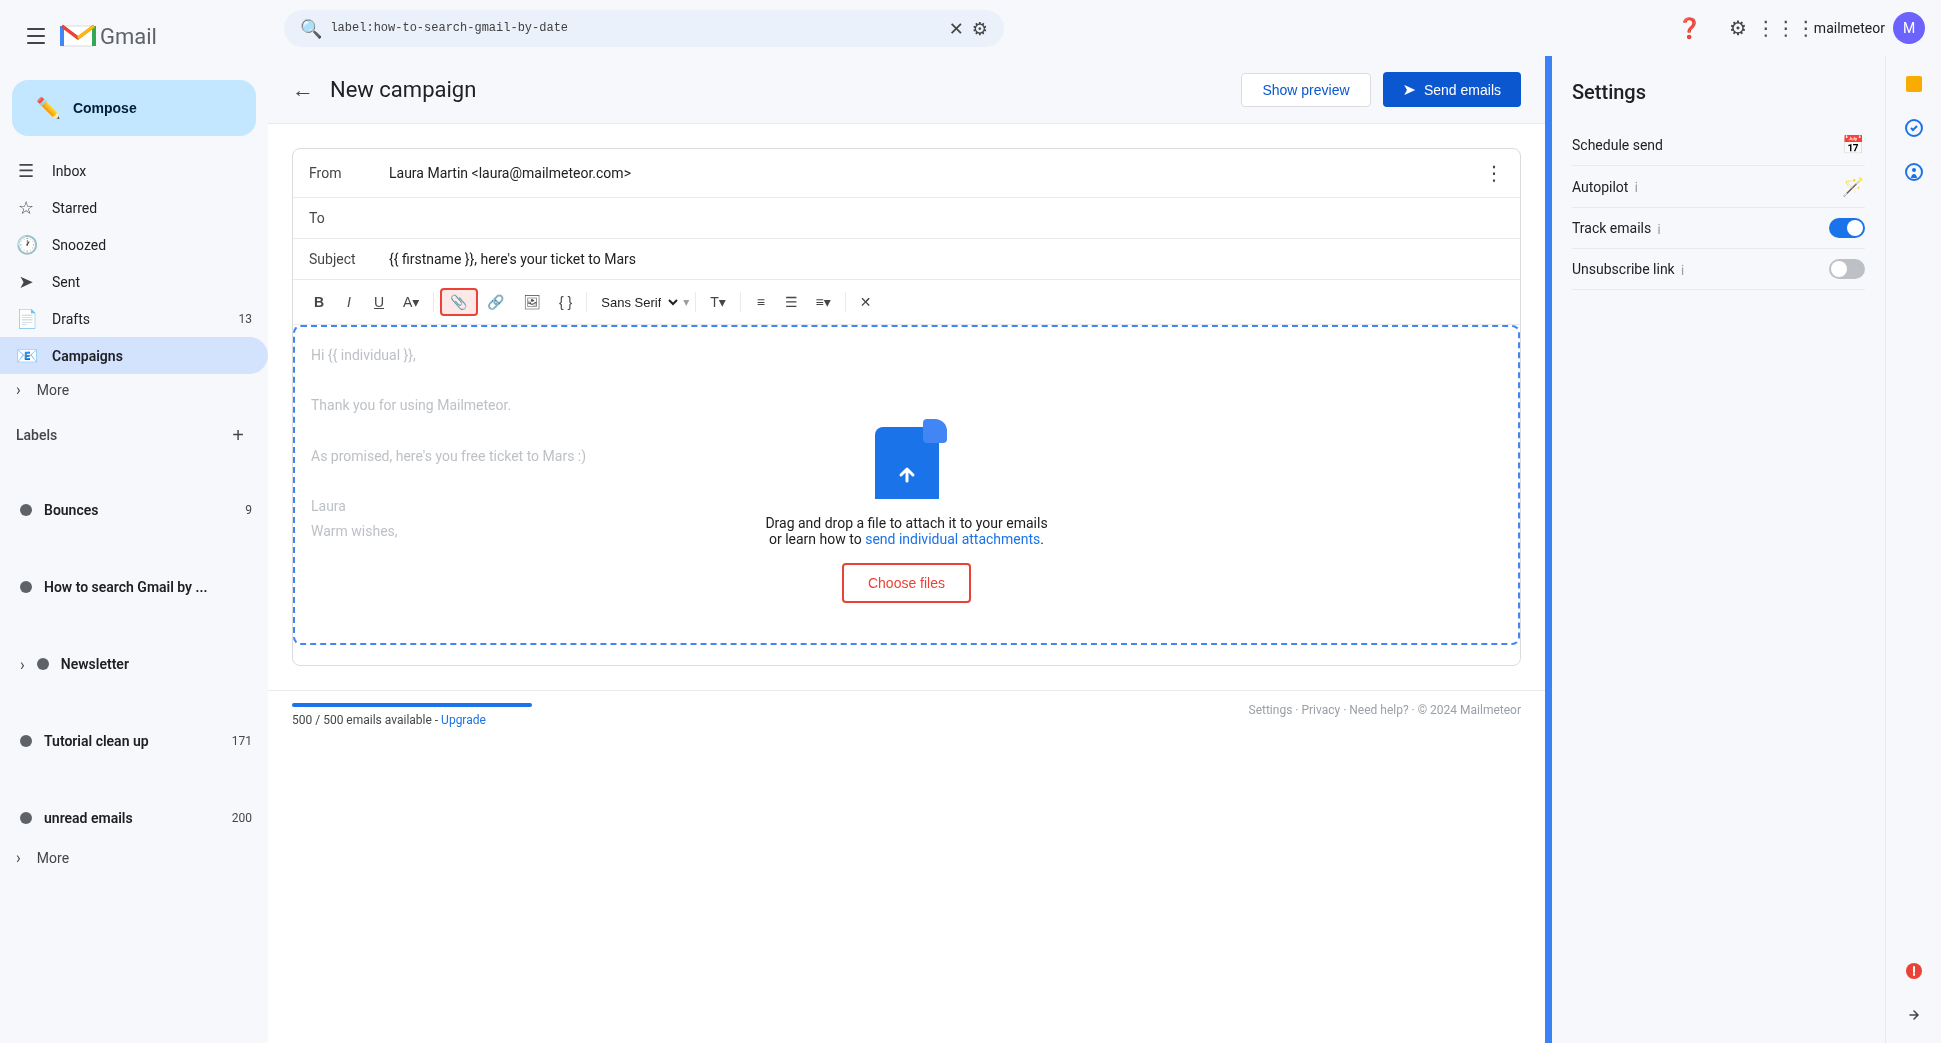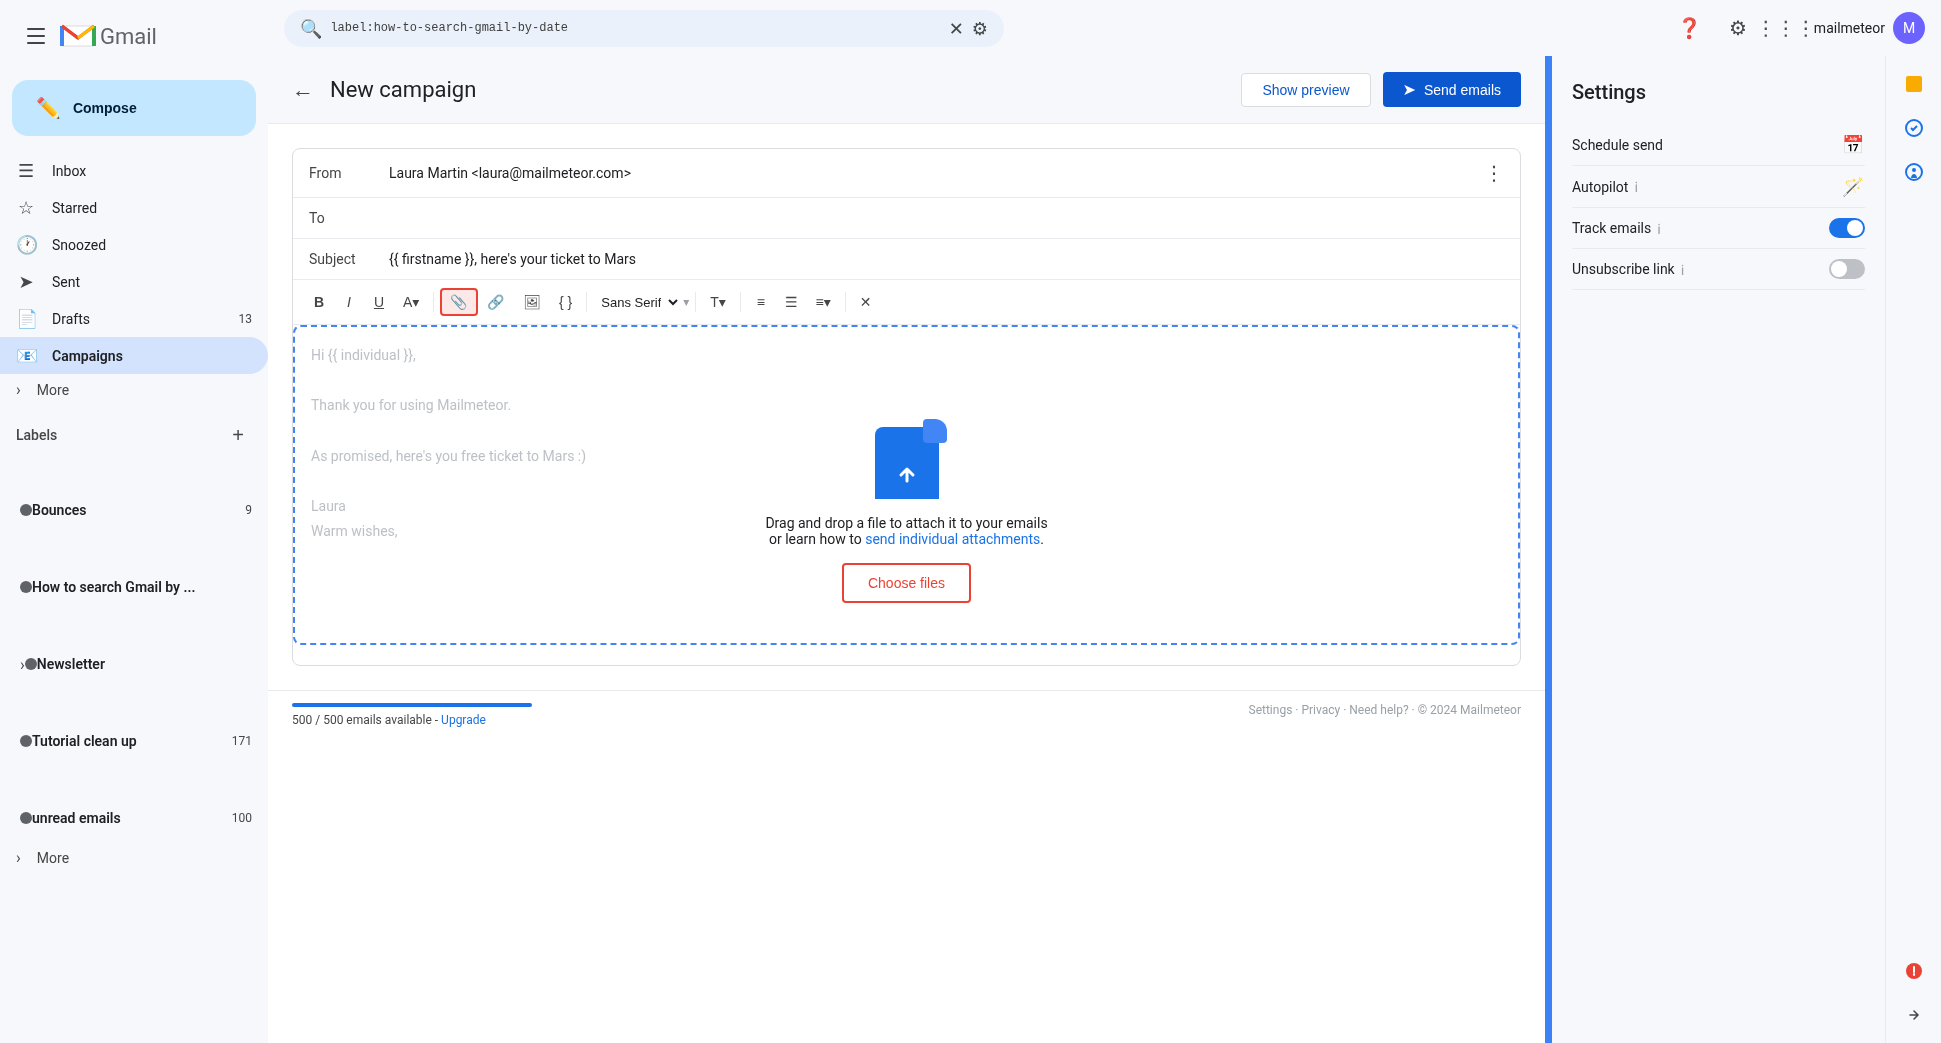--- a/index.html
+++ b/index.html
@@ -19,21 +19,21 @@
     .nav-item { display: flex; align-items: center; gap: 16px; padding: 8px 16px; border-radius: 0 24px 24px 0; cursor: pointer; font-size: 14px; color: #202124; min-height: 32px; }
     .nav-item.active { background: #d3e3fd; font-weight: 600; }
     .nav-icon { font-size: 18px; color: #444746; width: 20px; text-align: center; }
     .nav-label { flex: 1; }
     .nav-count { font-size: 12px; color: #444746; }
 
     .labels-section { padding: 8px 16px; margin-top: 8px; }
     .labels-header { display: flex; align-items: center; justify-content: space-between; margin-bottom: 4px; }
     .labels-title { font-size: 14px; font-weight: 500; color: #444746; }
     .labels-add { font-size: 20px; cursor: pointer; color: #444746; background: none; border: none; width: 28px; height: 28px; display: flex; align-items: center; justify-content: center; border-radius: 50%; }
-    .label-item { display: flex; align-items: center; padding: 4px 0 4px 4px; cursor: pointer; border-radius: 0 24px 24px 0; min-height: 32px; margin-top: 45px; }
+    .label-item { display: flex; align-items: center; gap: 12px; padding: 4px 0 4px 4px; cursor: pointer; border-radius: 0 24px 24px 0; min-height: 32px; margin-top: 45px; }
     .label-dot { width: 12px; height: 12px; border-radius: 50%; flex-shrink: 0; }
     .label-name { font-size: 14px; color: #202124; flex: 1; font-weight: 600; }
     .label-count { font-size: 12px; color: #444746; }
     .label-expand { font-size: 16px; color: #444746; }
 
     .more-row { display: flex; align-items: center; gap: 16px; padding: 6px 16px; cursor: pointer; color: #444746; font-size: 14px; }
     .chevron-icon { font-size: 16px; }
 
     
     .main { flex: 1; display: flex; flex-direction: column; overflow: hidden; }
@@ -202,21 +202,21 @@
       <span class="label-name">Newsletter</span>
     </div>
     <div class="label-item">
       <span class="label-dot" style="background:#5f6368;"></span>
       <span class="label-name">Tutorial clean up</span>
       <span class="label-count">171</span>
     </div>
     <div class="label-item">
       <span class="label-dot" style="background:#5f6368;"></span>
       <span class="label-name">unread emails</span>
-      <span class="label-count">100</span>
+      <span class="label-count">200</span>
     </div>
   </div>
 
   <div class="more-row">
     <span class="chevron-icon">›</span>
     <span>More</span>
   </div>
 </div>
 
 <div class="main">

